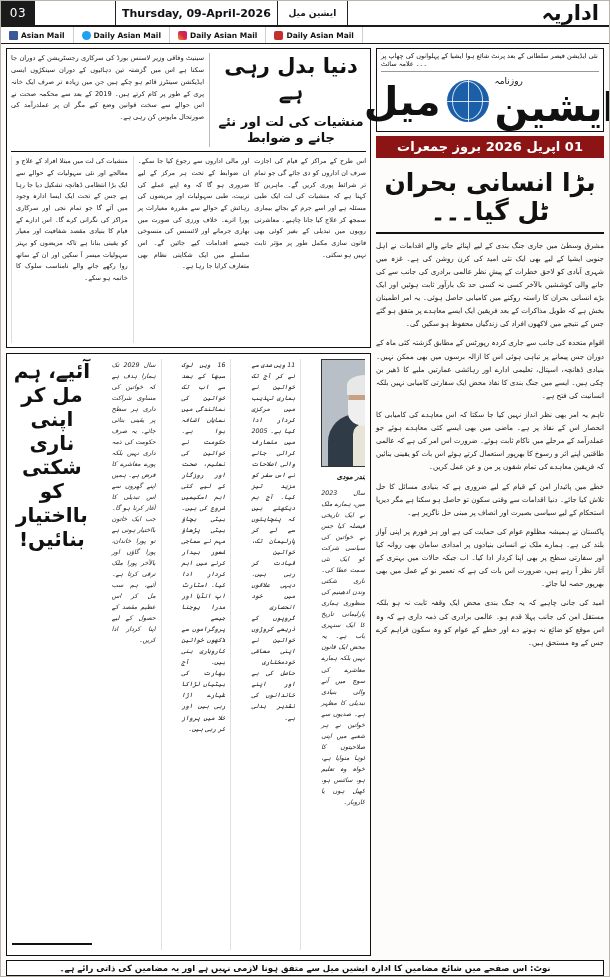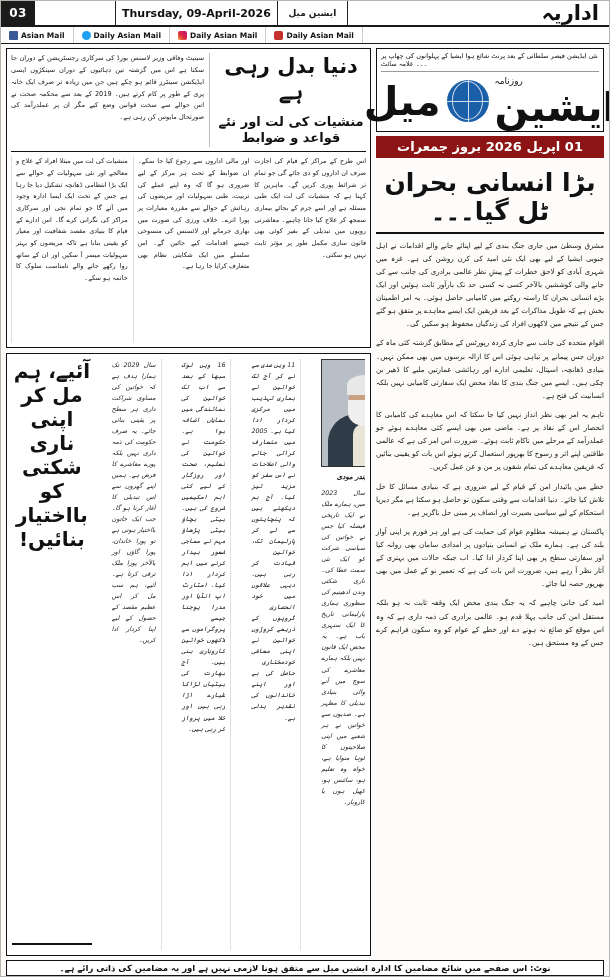--- a/index.html
+++ b/index.html
@@ -21,21 +21,21 @@
     display: flex;
     align-items: stretch;
     border-bottom: 2px solid #1a1a1a;
     background: #fff;
   }
   .topbar .pagenum {
     width: 34px;
     background: #1b1b1b;
     color: #fff;
     font-size: 12px;
-    font-weight: bold;
+    font-weight: normal;
     display: flex; align-items: center; justify-content: center;
     letter-spacing: 0.5px;
   }
   .topbar .datebox {
     flex: 0 0 auto;
     padding: 0 6px;
     display: flex; align-items: center;
     font-size: 11px;
     font-weight: bold;
     color: #111;
@@ -428,21 +428,21 @@
         <p>امید کی جانی چاہیے کہ یہ جنگ بندی محض ایک وقفہ ثابت نہ ہو بلکہ مستقل امن کی جانب پہلا قدم ہو۔ عالمی برادری کی ذمہ داری ہے کہ وہ اس موقع کو ضائع نہ ہونے دے اور خطے کے عوام کو وہ سکون فراہم کرے جس کے وہ مستحق ہیں۔</p>
       </div>
     </div>
 
     <div class="col-left">
 
       <div class="top-left-block">
         <div class="tlb-head">
           <div class="tlb-head-right">
             <div class="tlb-title">دنیا بدل رہی ہے</div>
-            <div class="tlb-sub">منشیات کی لت اور نئے قواعد و ضوابط</div>
+            <div class="tlb-sub">منشیات کی لت اور نئے جانے و ضوابط</div>
           </div>
           <div class="tlb-head-left">سینیٹ وفاقی وزیر لاسنس بورڈ کی سرکاری رجسٹریشن کے دوران جا سکتا ہے اس میں گزشتہ تین دہائیوں کے دوران سینکڑوں ایسی ایڈیکشن سینٹرز قائم ہو چکے ہیں جن میں زیادہ تر صرف ایک خانہ پری کے طور پر کام کرتے ہیں۔ 2019 کے بعد سے محکمہ صحت نے اس حوالے سے سخت قوانین وضع کیے مگر ان پر عملدرآمد کی صورتحال مایوس کن رہی ہے۔</div>
         </div>
         <div class="tlb-cols">
           <div class="tlb-col">منشیات کی لت میں مبتلا افراد کے علاج و معالجے اور نئی سہولیات کے حوالے سے ایک بڑا انتظامی ڈھانچہ تشکیل دیا جا رہا ہے جس کے تحت ایک ایسا ادارہ وجود میں آئے گا جو تمام نجی اور سرکاری مراکز کی نگرانی کرے گا۔ اس ادارے کے قیام کا بنیادی مقصد شفافیت اور معیار کو یقینی بنانا ہے تاکہ مریضوں کو بہتر سہولیات میسر آ سکیں اور ان کے ساتھ روا رکھے جانے والے نامناسب سلوک کا خاتمہ ہو سکے۔</div>
           <div class="tlb-col">اور مالی اداروں سے رجوع کیا جا سکے۔ ان ضوابط کے تحت ہر مرکز کے لیے ضروری ہو گا کہ وہ اپنے عملے کی تربیت، طبی سہولیات اور مریضوں کی رہائش کے حوالے سے مقررہ معیارات پر پورا اترے۔ خلاف ورزی کی صورت میں بھاری جرمانے اور لائسنس کی منسوخی جیسے اقدامات کیے جائیں گے۔ اس سلسلے میں ایک شکایتی نظام بھی متعارف کرایا جا رہا ہے۔</div>
           <div class="tlb-col">اس طرح کے مراکز کے قیام کی اجازت صرف ان اداروں کو دی جائے گی جو تمام تر شرائط پوری کریں گے۔ ماہرین کا کہنا ہے کہ منشیات کی لت ایک طبی مسئلہ ہے اور اسے جرم کے بجائے بیماری سمجھ کر علاج کیا جانا چاہیے۔ معاشرتی رویوں میں تبدیلی کے بغیر کوئی بھی قانون سازی مکمل طور پر مؤثر ثابت نہیں ہو سکتی۔</div>
         </div>
       </div>
 

